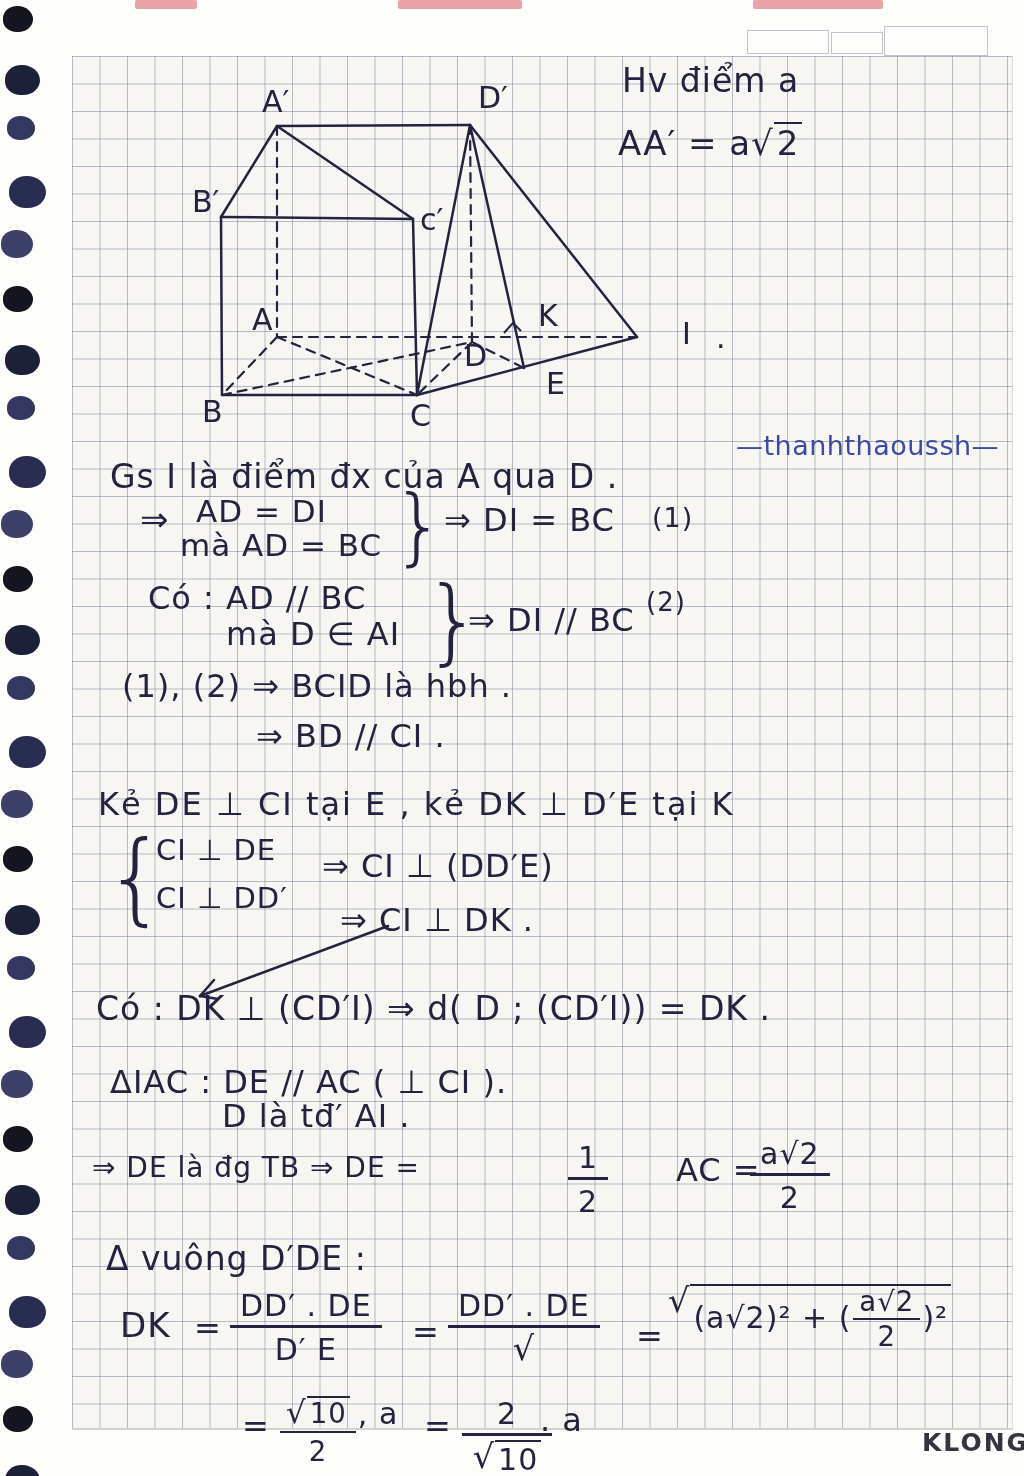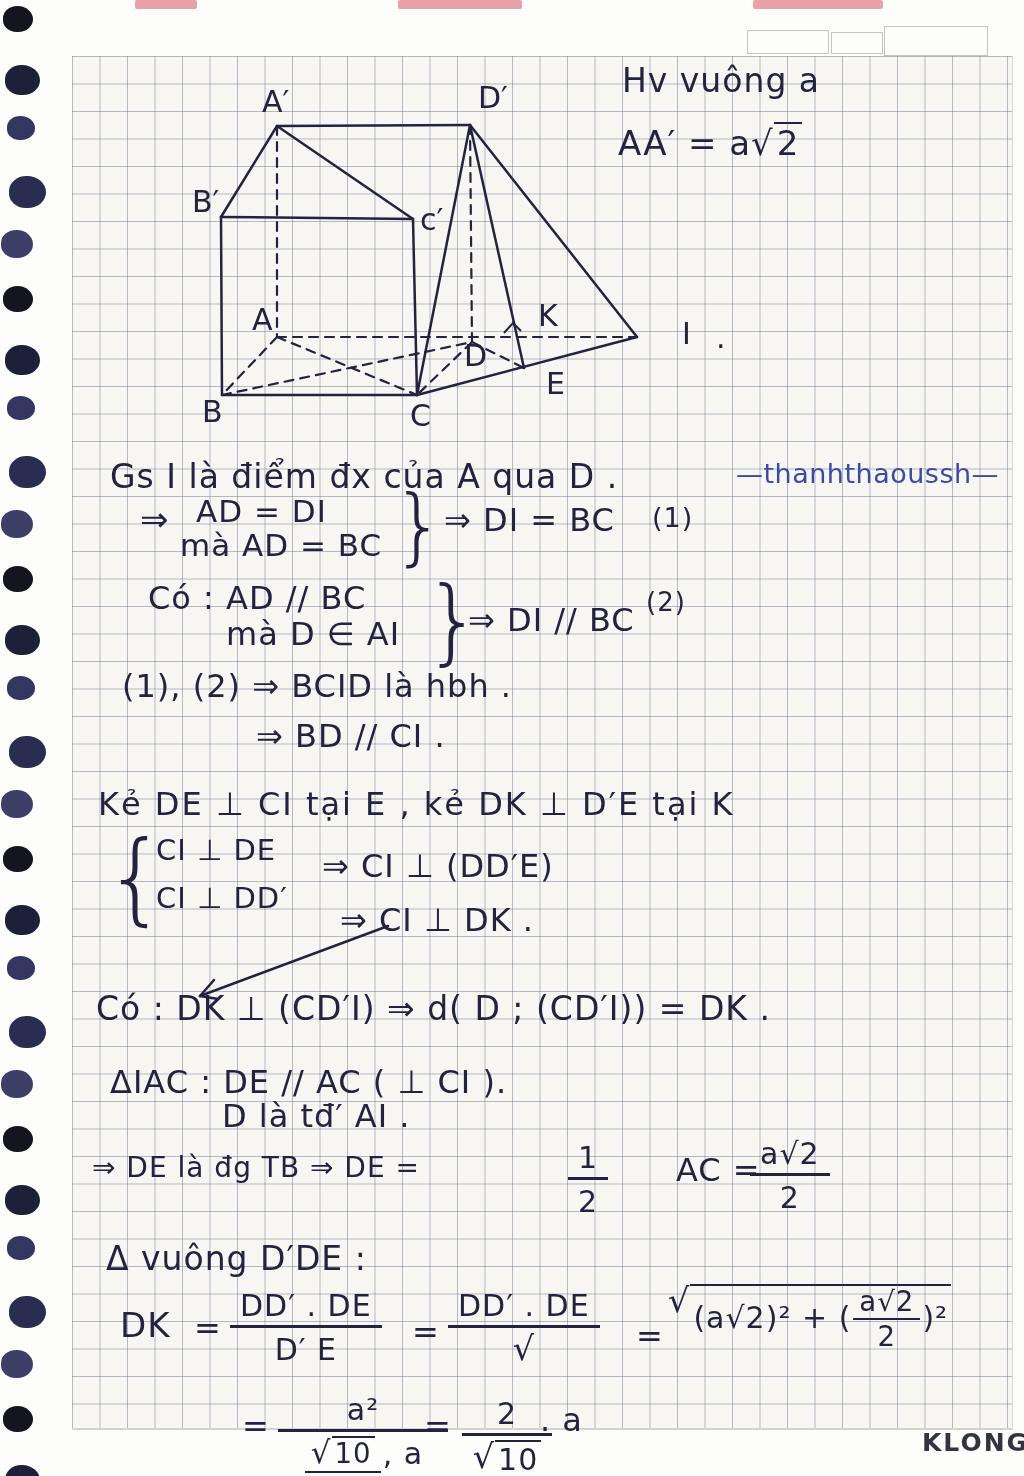--- a/index.html
+++ b/index.html
@@ -15,21 +15,21 @@
       linear-gradient(to right, rgba(105,115,140,.48) 1.2px, transparent 1.2px),
       linear-gradient(to bottom, rgba(105,115,140,.48) 1.2px, transparent 1.2px);
     background-size:27.5px 27.5px;
     border-bottom:2px solid #d4d2cc;
     border-right:1px solid #dddbd5;
   }
   .hw{
     position:absolute;color:#23233f;font-size:31px;line-height:1.15;
     white-space:nowrap;letter-spacing:1px;
   }
-  .wm{color:#3b4ba5;font-size:27px;letter-spacing:.5px;margin-top:28px;}
+  .wm{color:#3b4ba5;font-size:27px;letter-spacing:.5px;}
   .brace{font-size:84px;font-weight:200;line-height:1;letter-spacing:0;}
   .frac{position:absolute;display:inline-flex;flex-direction:column;align-items:center;
         text-align:center;color:#23233f;font-size:30px;letter-spacing:1px;white-space:nowrap;}
   .fn{padding:0 10px 2px;border-bottom:3px solid #23233f;display:inline-flex;align-items:flex-end;}
   .fd{padding-top:4px;display:inline-flex;align-items:flex-start;}
   .sq{font-size:1.12em;line-height:1;}
   .rad{border-top:2.5px solid currentColor;display:inline-block;padding:1px 3px 0;line-height:1.1;}
   .ifrac{display:inline-flex;flex-direction:column;align-items:center;font-size:.92em;margin:0 2px;vertical-align:middle;}
   .ifn{border-bottom:2.5px solid currentColor;padding:0 6px 1px;}
   .ifd{padding-top:2px;}
@@ -117,21 +117,21 @@
     <text x="252" y="330" fill="#23233f" font-size="30px">A</text>
     <text x="464" y="366" fill="#23233f" font-size="30px">D</text>
     <text x="538" y="326" fill="#23233f" font-size="30px">K</text>
     <text x="682" y="344" fill="#23233f" font-size="30px">I</text>
     <text x="716" y="348" fill="#23233f" font-size="30px">.</text>
     <text x="202" y="422" fill="#23233f" font-size="30px">B</text>
     <text x="410" y="426" fill="#23233f" font-size="30px">C</text>
     <text x="546" y="394" fill="#23233f" font-size="30px">E</text>
   </svg>
 
-<div class="hw" style="left:622px;top:62px;font-size:33px">Hv vuông a</div>
+<div class="hw" style="left:622px;top:62px;font-size:33px">Hv điểm a</div>
 <div class="hw" style="left:618px;top:122px;font-size:34px"><span>AA′ = a√</span><span class="rad">2</span></div>
 
 <div class="hw wm" style="left:736px;top:430px">—thanhthaoussh—</div>
 
 <div class="hw" style="left:110px;top:458px;font-size:33px">Gs I là điểm đx của A qua D .</div>
 
 <div class="hw" style="left:140px;top:500px;font-size:34px">⇒</div>
 <div class="hw" style="left:196px;top:494px">AD = DI</div>
 <div class="hw" style="left:180px;top:528px">mà AD = BC</div>
 <div class="hw brace" style="left:392px;top:484px">}</div>
@@ -191,21 +191,20 @@
       <span class="sq">√</span>
       <span class="rad"><span>(a√2)² + (</span><span class="ifrac">
           <span class="ifn">a√2</span>
           <span class="ifd">2</span>
         </span><span>)²</span></span>
     </span>
 </div>
 
 <div class="hw" style="left:242px;top:1408px;font-size:32px">=</div>
 <div class="frac" style="left:278px;top:1392px">
-  <span class="fn" style="min-width:150px;justify-content:center">a²</span>
   <span class="fd">
       <span class="ifrac">
         <span class="ifn"><span class="sq">√</span><span class="rad">10</span></span>
         <span class="ifd">2</span>
       </span>
       <span>, a</span>
     </span>
 </div>
 <div class="hw" style="left:424px;top:1408px;font-size:32px">=</div>
 <div class="frac" style="left:462px;top:1396px">

